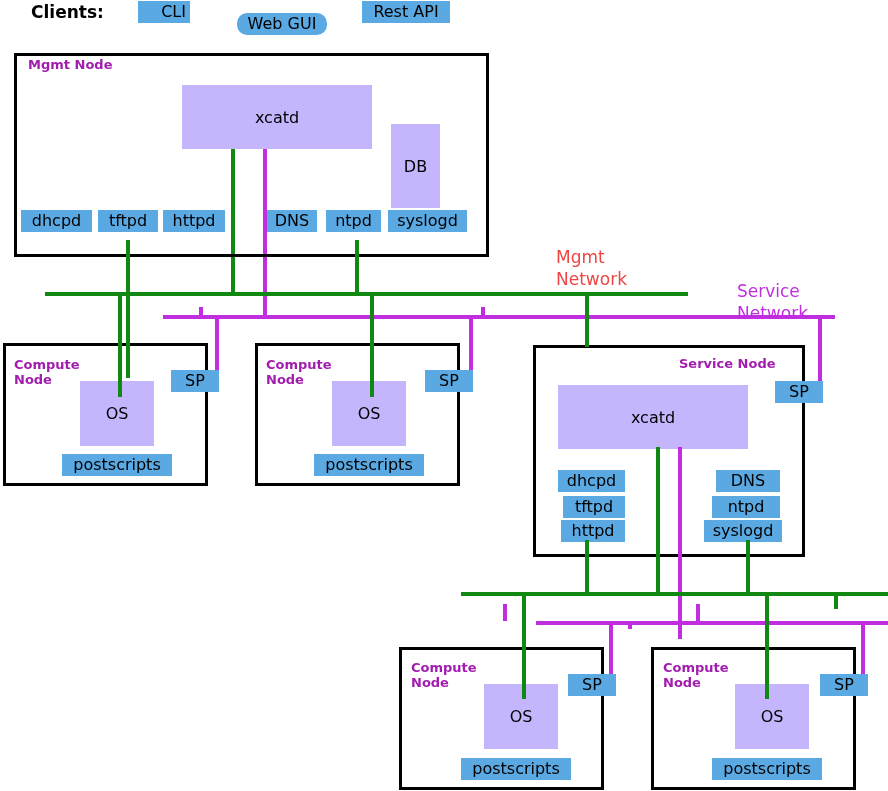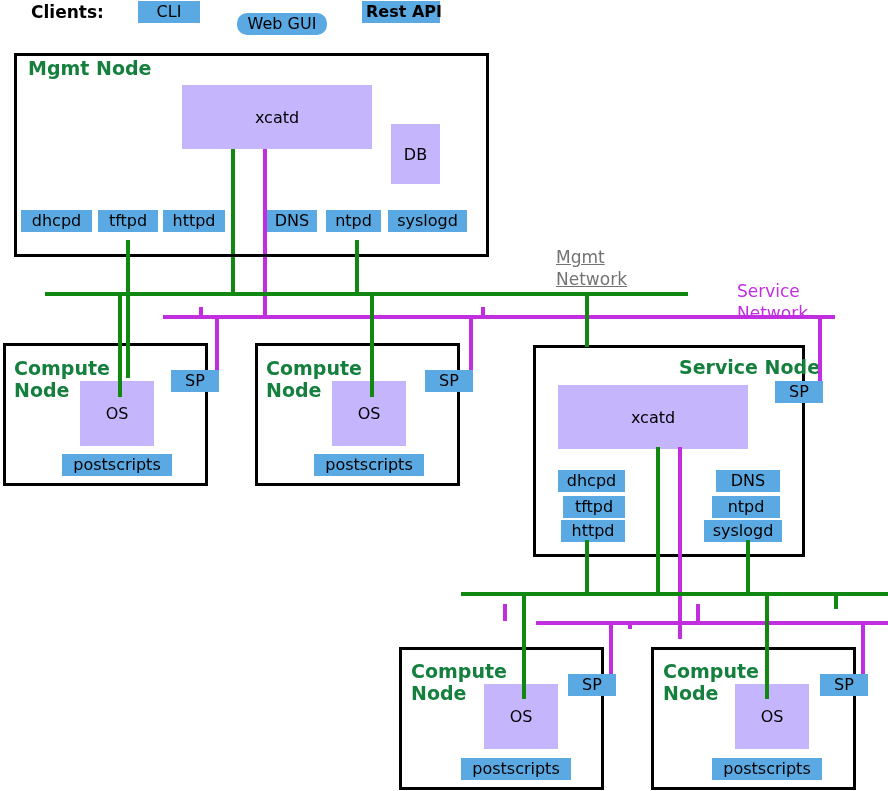--- a/index.html
+++ b/index.html
@@ -22,22 +22,22 @@
   .node-box {
     position: absolute;
     border: 3px solid #000000;
     background: transparent;
     box-sizing: border-box;
     z-index: 6;
   }
   .node-title {
     position: absolute;
     font-weight: bold;
-    font-size: 19px;
-    color: #15803d;
+    font-size: 13px;
+    color: #a21caf;
     line-height: 1.15;
     white-space: pre-line;
     z-index: 8;
   }
   .blue-box {
     position: absolute;
     background: #c4b5fd;
     color: #000000;
     display: flex;
     align-items: center;
@@ -78,49 +78,49 @@
   .wire-over  { z-index: 10; }
 
   
   .net-label {
     position: absolute;
     font-size: 17px;
     line-height: 22px;
     white-space: pre-line;
     z-index: 11;
   }
-  .net-label.mgmt-txt { color: #737373; text-decoration: underline; }
+  .net-label.mgmt-txt { color: #ef4444; }
   .net-label.svc-txt  { color: #C12EE0; margin-top: 12px; }
 
   
   .clients-label {
     position: absolute;
     font-weight: bold;
     font-size: 17px;
     color: #000000;
     margin-left: 17px;
   }
 </style>
 </head>
 <body>
 
 <div id="canvas">
 
   <div class="clients-label" style="left:14px; top:2px;">Clients:</div>
 
-  <div class="chip center" style="left:138px; top:1px; width:62px;">CLI</div>
+  <div class="chip center" style="left:138px; top:1px; width:52px;text-align:right;">CLI</div>
   <div class="chip center" style="left:237px; top:13px; width:90px;border-radius:10px;">Web GUI</div>
-  <div class="chip center" style="left:362px; top:1px; width:78px;font-weight:bold;">Rest API</div>
+  <div class="chip center" style="left:362px; top:1px; width:88px;">Rest API</div>
 
   <div class="node-box" style="left:14px; top:53px; width:475px; height:204px;"></div>
   <div class="node-title" style="left:28px; top:58px;">Mgmt Node</div>
 
   <div class="blue-box" style="left:182px; top:85px; width:190px; height:64px;">xcatd</div>
 
-  <div class="blue-box" style="left:391px; top:124px; width:49px; height:60px;">DB</div>
+  <div class="blue-box" style="left:391px; top:124px; width:49px; height:84px;">DB</div>
 
   <div class="chip center" style="left:21px; top:210px; width:71px;">dhcpd</div>
   <div class="chip center" style="left:98px; top:210px; width:60px;">tftpd</div>
   <div class="chip center" style="left:163px; top:210px; width:62px;">httpd</div>
 
   <div class="chip center" style="left:267px; top:210px; width:50px;">DNS</div>
   <div class="chip center" style="left:326px; top:210px; width:55px;">ntpd</div>
   <div class="chip center" style="left:388px; top:210px; width:79px;">syslogd</div>
 
   <div class="wire-h mgmt wire-over" style="left:45px; top:292px; width:643px;"></div>

